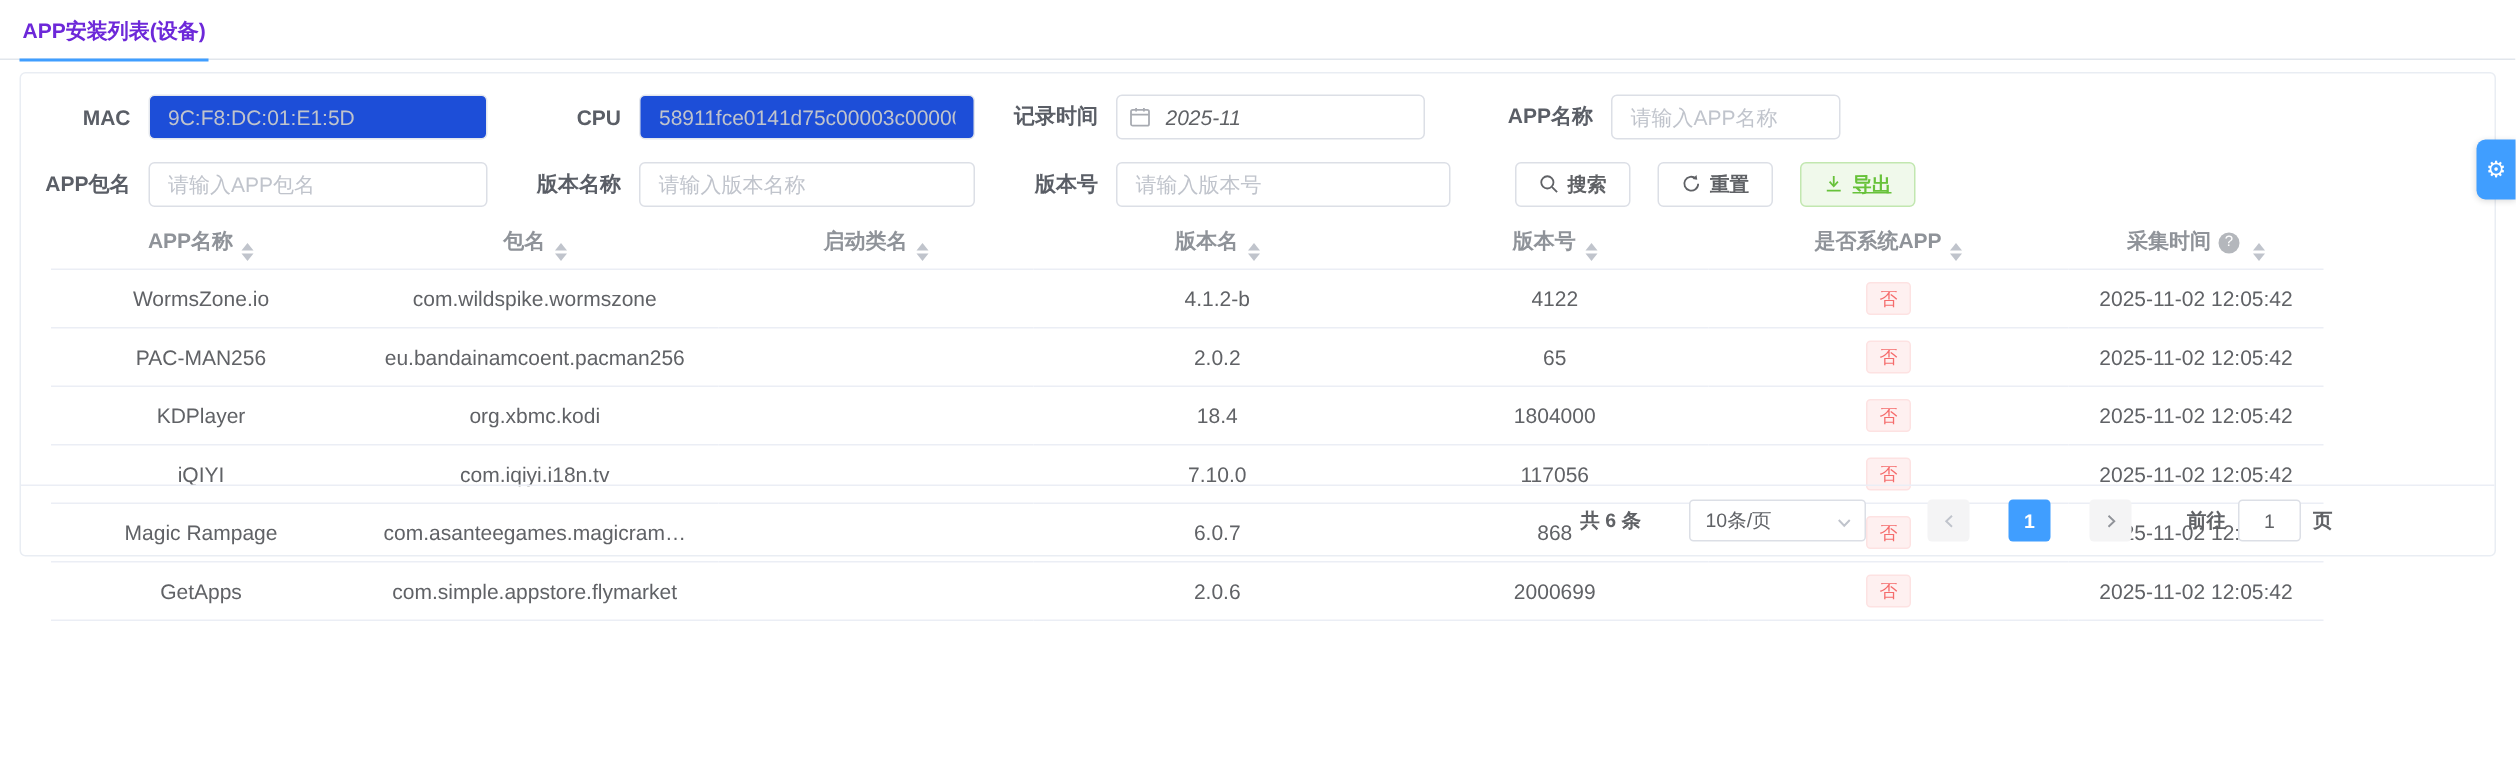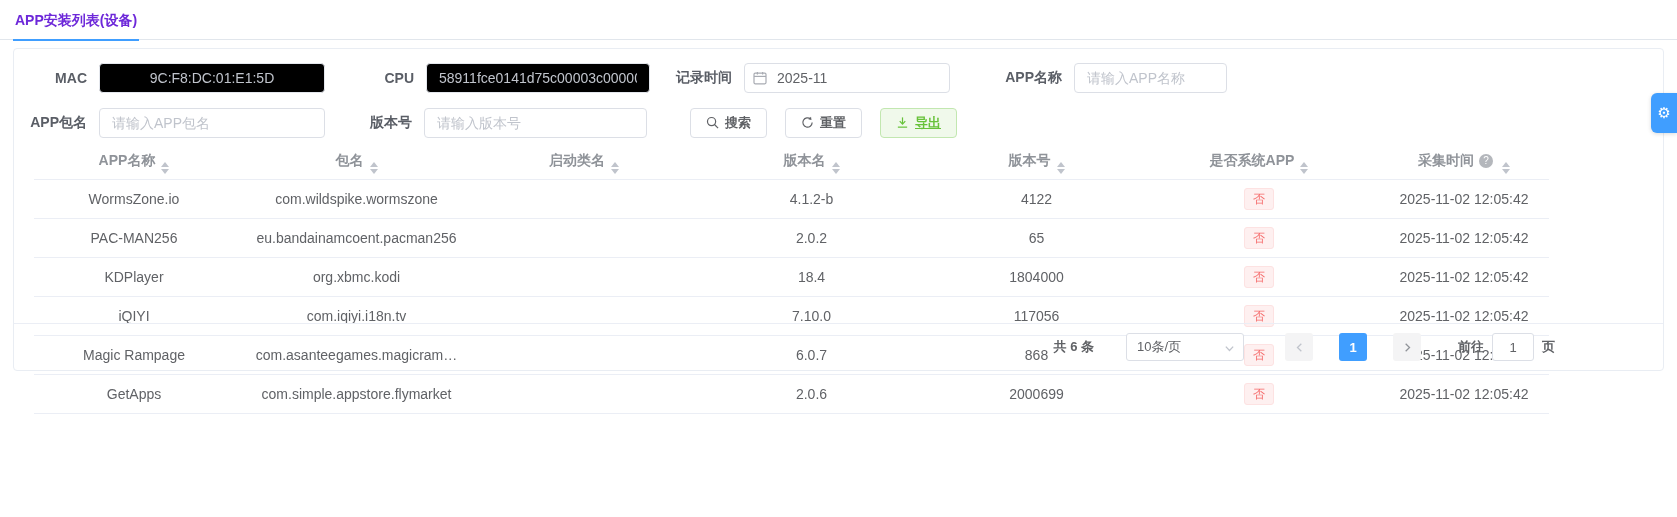--- a/index.html
+++ b/index.html
@@ -18,24 +18,24 @@
   
   .form { padding-top:6px; }
   .frow { display:flex; align-items:center; height:45px; padding-left:8px; }
   .fi { display:flex; align-items:center; }
   .lbl { font-size:14px; font-weight:600; color:#5a5e66; text-align:right; margin-right:12px; white-space:nowrap; }
   .lbl-a { width:65px; } .lbl-b { width:62px; } .lbl-c { width:60px; } .lbl-d { width:82px; }
   .fi-1 { width:330px; } .fi-2 { width:320px; } .fi-3 { width:308px; }
   .inp { height:30px; border:1px solid #dcdfe6; border-radius:4px; padding:0 12px;
     font-size:14px; color:#606266; outline:none; background:#fff; font-family:inherit; }
   .inp::placeholder { color:#c0c4cc; }
-  .inp:disabled { background:#000000; border-color:#e4e7ed; color:#c0c4cc;text-align:center; -webkit-text-fill-color:#c0c4cc; }
+  .inp:disabled { background:#1d4ed8; border-color:#e4e7ed; color:#c0c4cc; -webkit-text-fill-color:#c0c4cc; }
   .w-225 { width:226px; } .w-224 { width:224px; } .w-206 { width:206px; } .w-150 { width:153px; } .w-223 { width:223px; }
   .date-wrap { position:relative; }
-  .date-wrap .inp { padding-left:32px; }
+  .date-wrap .inp { padding-left:32px;font-style:italic; }
   .cal-ico { position:absolute; left:9px; top:8px; width:14px; height:14px; pointer-events:none; }
 
   
   .btns { display:flex; align-items:center; margin-left:30px; }
   .btn { height:30px; padding:0 15px; border:1px solid #dcdfe6; border-radius:4px; background:#fff;
     color:#606266; font-size:13px; font-weight:600; display:inline-flex; align-items:center; gap:6px;
     cursor:pointer; font-family:inherit; }
   .btn + .btn { margin-left:18px; }
   .btn-export { background:#f0f9eb; border-color:#c2e7b0; color:#67c23a;text-decoration:underline; }
 
@@ -111,20 +111,24 @@
       <div class="fi">
         <span class="lbl lbl-d">APP名称</span>
         <input class="inp w-150" placeholder="请输入APP名称" style="">
       </div>
     </div>
 
     <div class="frow">
       <div class="fi fi-1">
         <span class="lbl lbl-a">APP包名</span>
         <input class="inp w-225" placeholder="请输入APP包名" style="">
+      </div>
+      <div class="fi fi-2">
+        <span class="lbl lbl-b">版本名称</span>
+        <input class="inp w-224" placeholder="请输入版本名称" style="">
       </div>
       <div class="fi fi-3">
         <span class="lbl lbl-c">版本号</span>
         <input class="inp w-223" placeholder="请输入版本号" style="">
       </div>
       <div class="btns">
         <button class="btn">
           <svg width="13" height="13" viewBox="0 0 14 14">
             <circle cx="6" cy="6" r="4.4" fill="none" stroke="#606266" stroke-width="1.3"></circle>
             <line x1="9.4" y1="9.4" x2="13" y2="13" stroke="#606266" stroke-width="1.3"></line>

